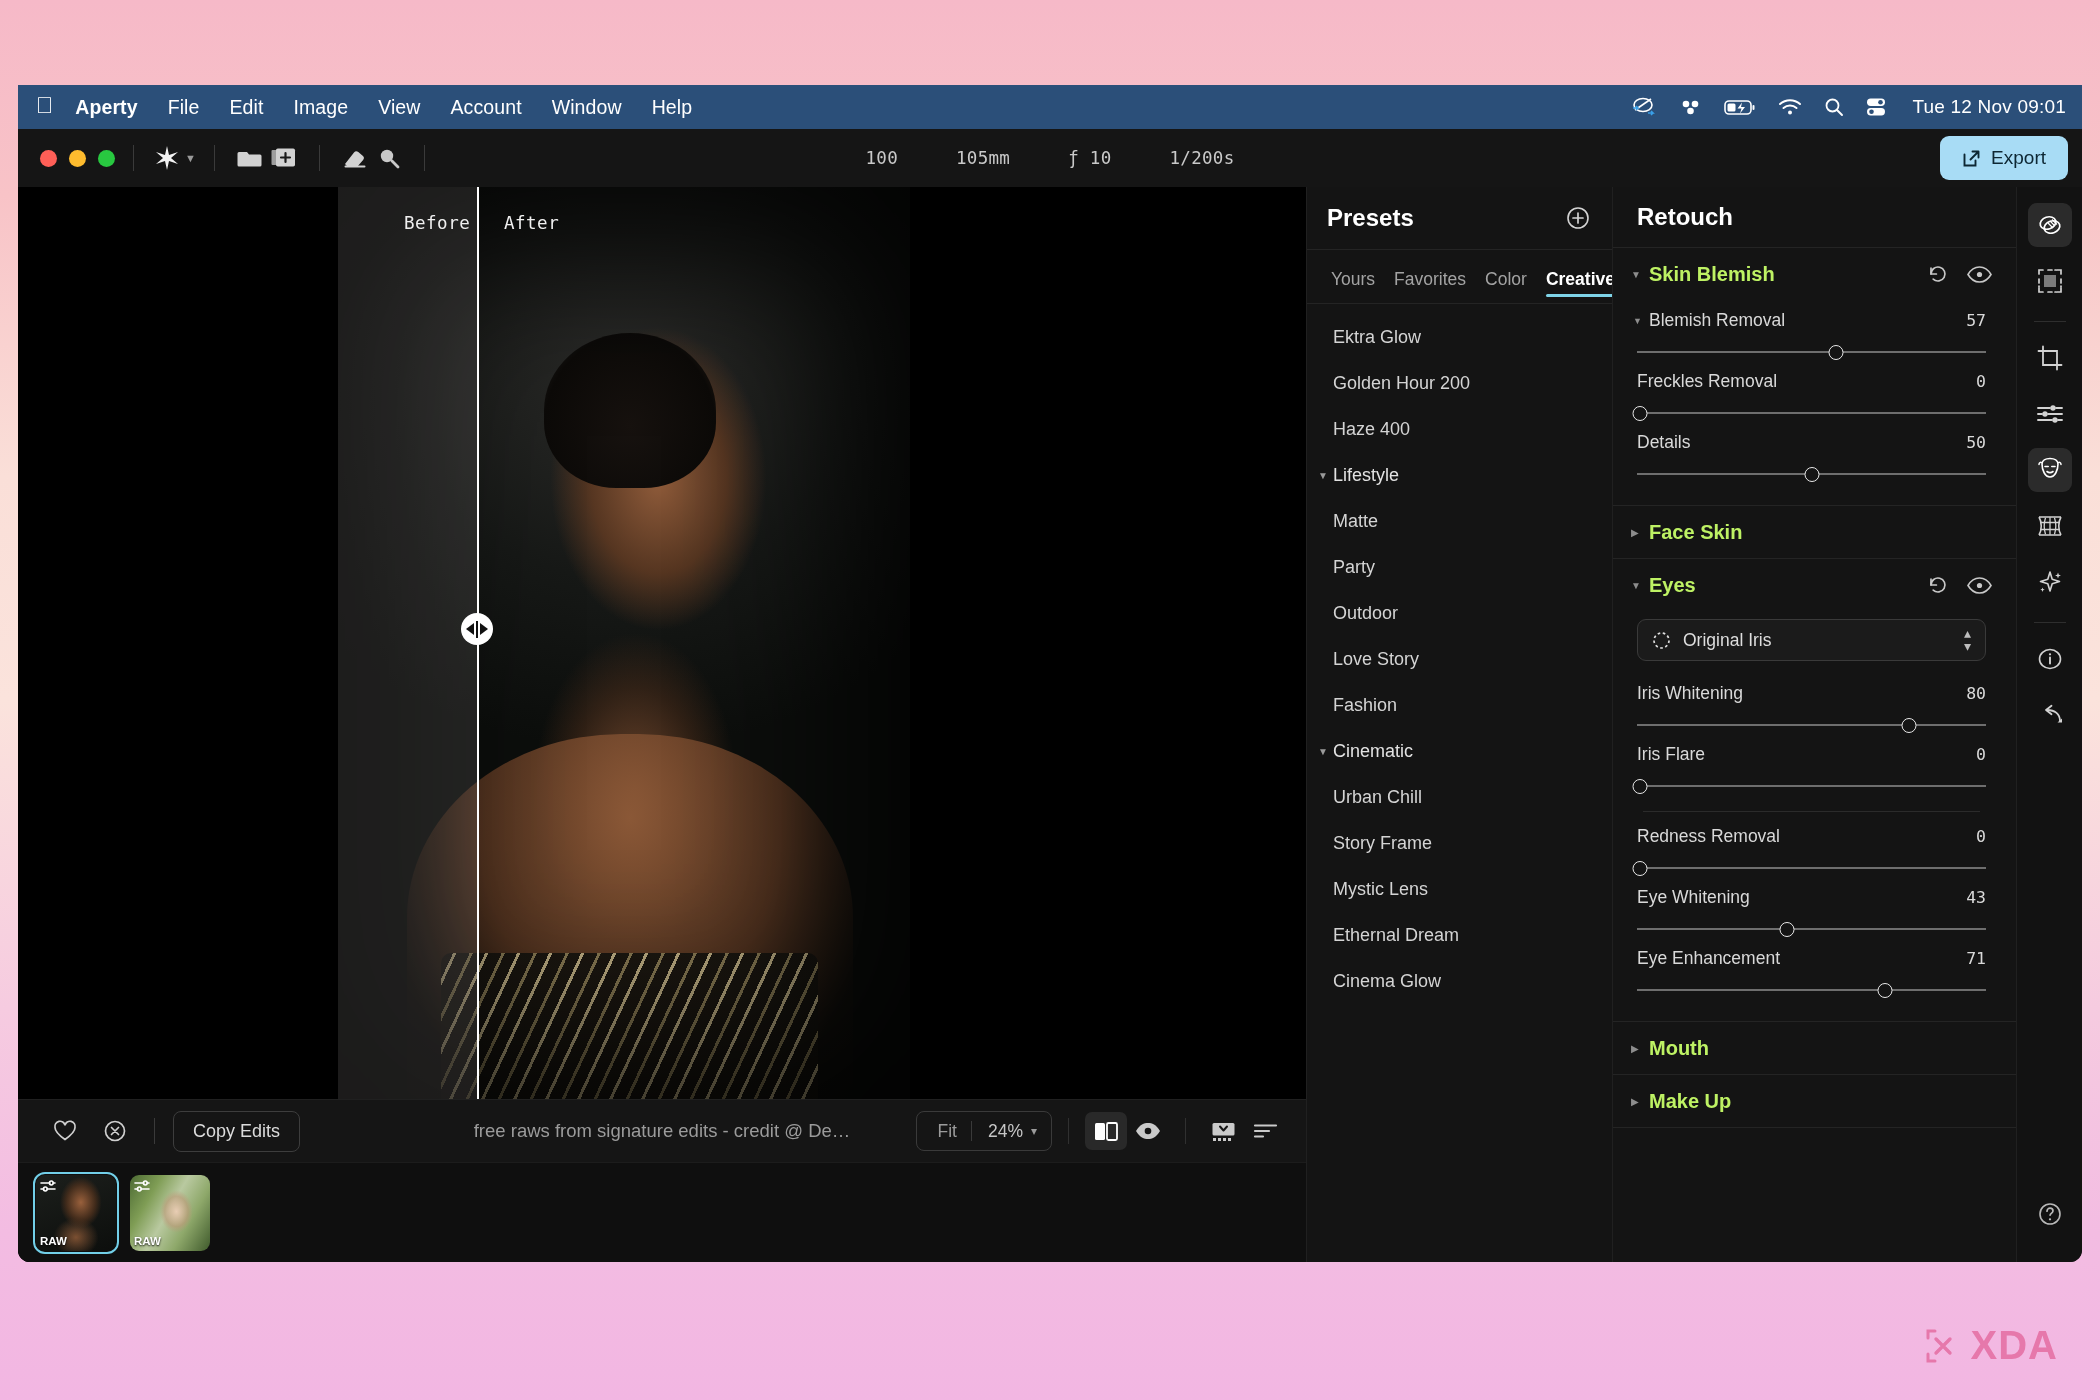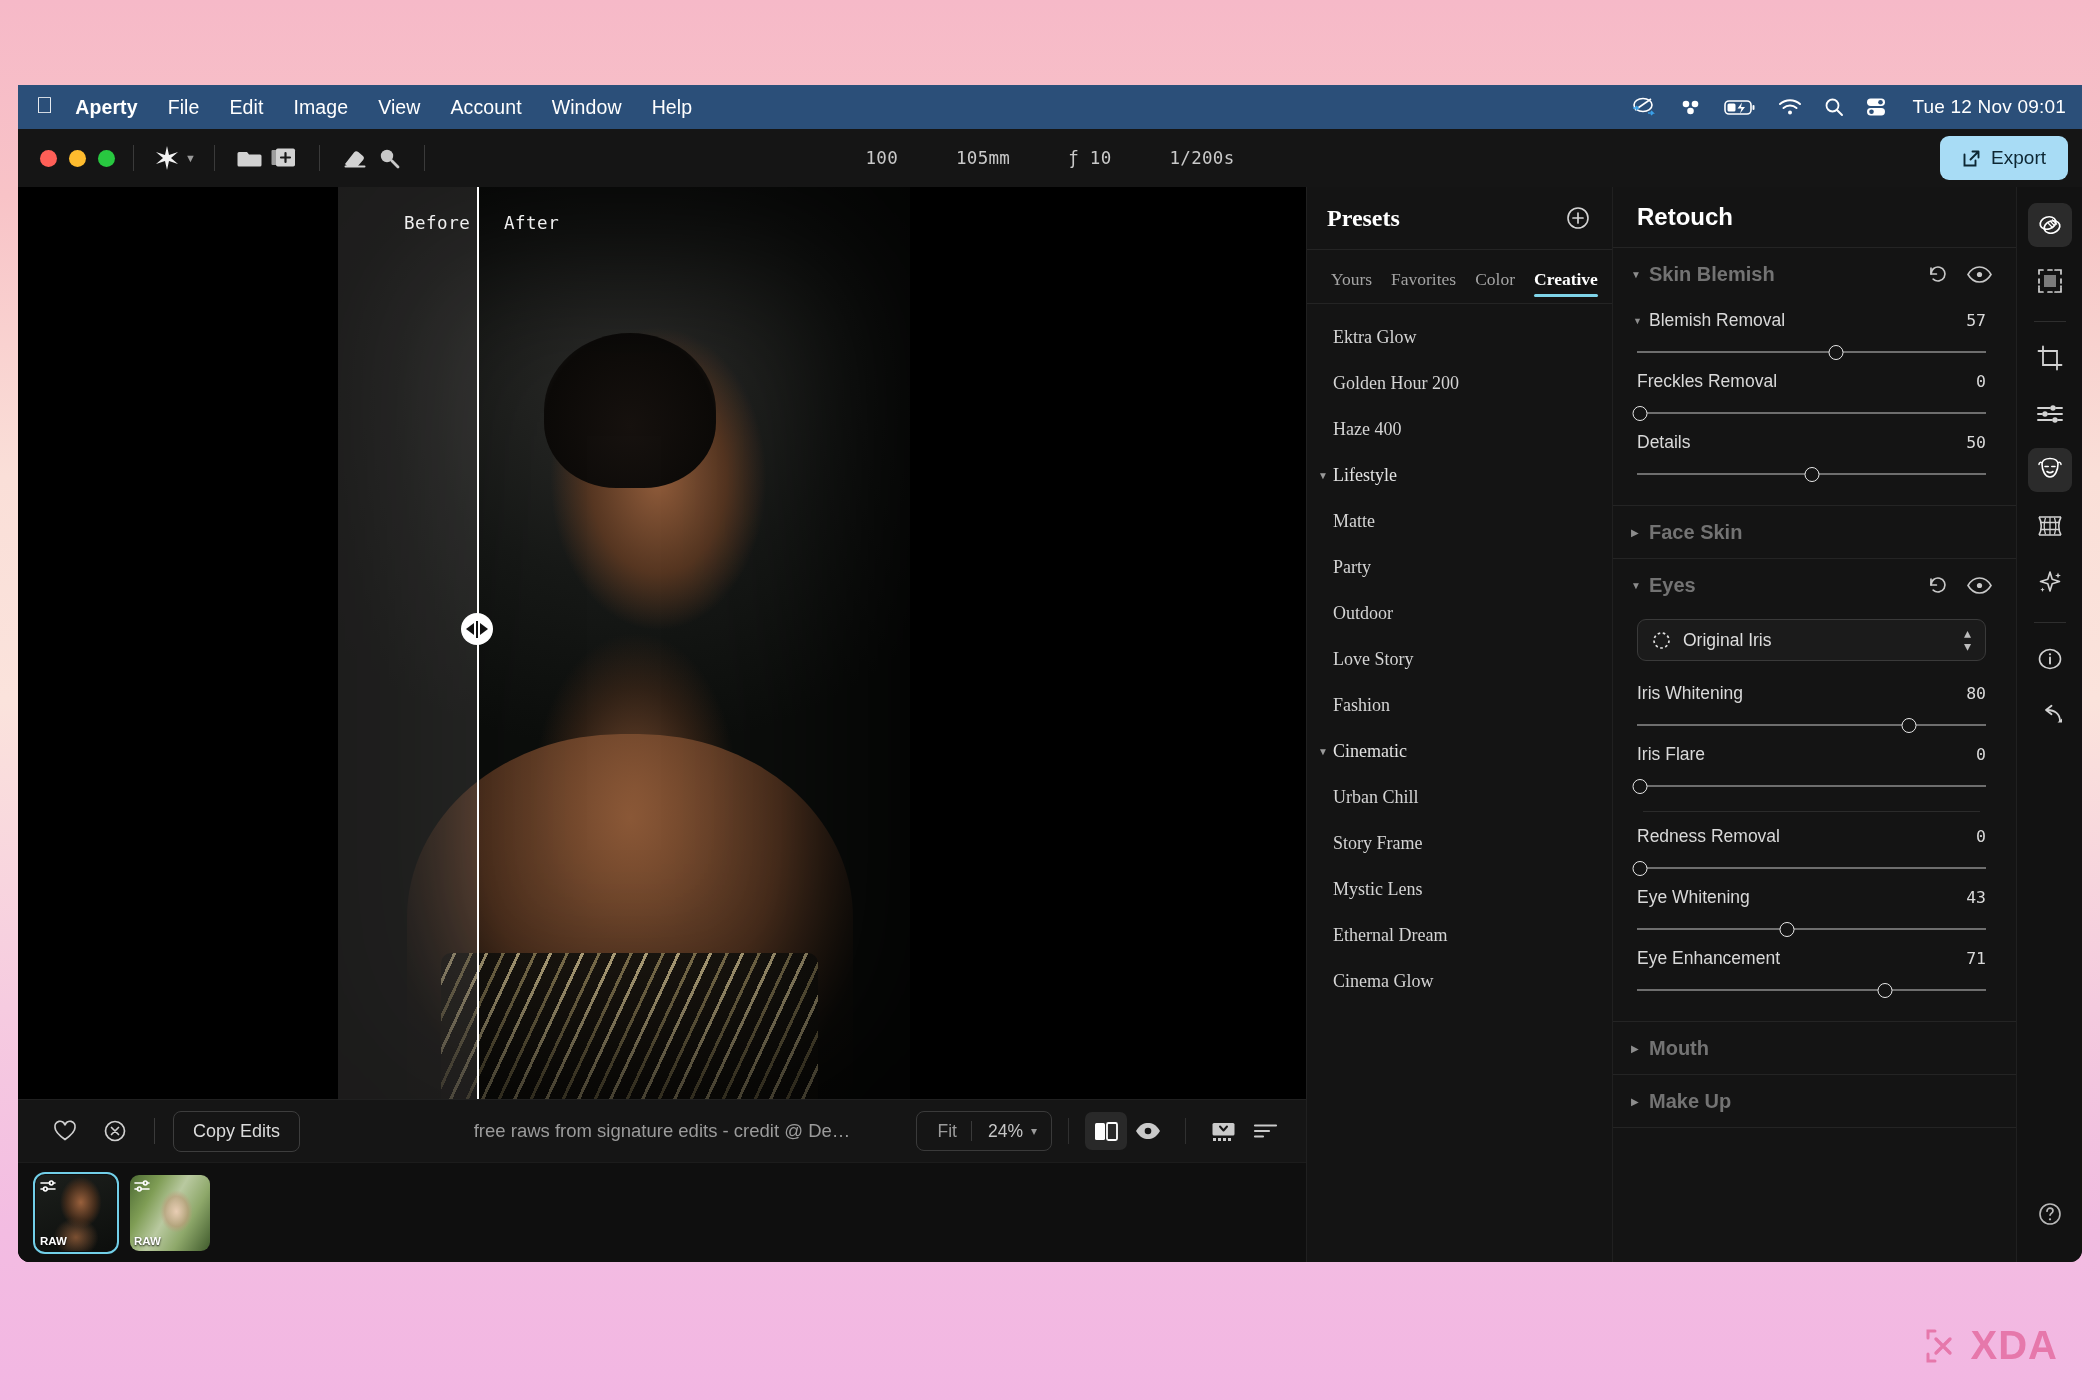--- a/index.html
+++ b/index.html
@@ -163,21 +163,21 @@
   .thumb .raw {
     position: absolute; left: 4px; bottom: 4px; font-size: 11.5px; font-weight: bold; color: #fff;
     text-shadow: 0 1px 2px rgba(0,0,0,.9);
   }
   .thumb .slidericon {
     position: absolute; left: 4px; top: 4px; width: 16px; height: 14px; color: #fff;
   }
 
   
   .presets { width: 306px; flex: 0 0 306px; background: #141414; display: flex; flex-direction: column;
-             border-left: 1px solid #202020; font-family: Liberation Serif, serif; }
+             border-left: 1px solid #202020; }
   .presets-head {
     height: 63px; flex: 0 0 63px; display: flex; align-items: center; padding: 0 20px;
     border-bottom: 1px solid #242424;
   }
   .presets-title { font-size: 24px; font-weight: bold; color: #fff; }
   .add-btn { margin-left: auto; width: 28px; height: 28px; display: flex; align-items: center; justify-content: center; color: #d3d3d3; }
   .preset-tabs {
     height: 54px; flex: 0 0 54px; display: flex; align-items: flex-end; gap: 19px;
     padding: 0 0 0 24px; border-bottom: 1px solid #242424; overflow: hidden; position: relative;
   }
@@ -194,21 +194,21 @@
 
   
   .retouch { width: 404px; flex: 0 0 404px; background: #141414; display: flex; flex-direction: column;
              border-left: 1px solid #202020; }
   .retouch-head { height: 61px; flex: 0 0 61px; display: flex; align-items: center; padding: 0 24px; border-bottom: 1px solid #242424; }
   .retouch-title { font-size: 24px; font-weight: bold; color: #fff; }
   .rt-body { flex: 1; overflow: hidden; }
   .sec { border-bottom: 1px solid #242424; padding: 0 24px 0 18px; }
   .sec-head { height: 52px; display: flex; align-items: center; cursor: pointer; }
   .sec-caret { width: 18px; font-size: 10px; color: #8d8d8d; }
-  .sec-title { font-size: 20px; font-weight: bold; color: #737373; }
+  .sec-title { font-size: 20px; font-weight: bold; color: #bef264; }
   .sec-actions { margin-left: auto; display: flex; align-items: center; gap: 18px; color: #c8c8c8; }
   .sec-body { padding: 2px 6px 20px 6px; }
   .slider-row { padding: 8px 0 4px 0; }
   .sl-head { display: flex; align-items: center; font-size: 17.5px; color: #d9d9d9; margin-bottom: 14px; }
   .sl-head .sub-caret { width: 16px; font-size: 9px; color: #8d8d8d; margin-left: -4px; }
   .sl-val { margin-left: auto; font-family: "DejaVu Sans Mono", monospace; font-size: 16.5px; color: #d9d9d9; }
   .track { position: relative; height: 14px; }
   .track .line { position: absolute; left: 0; right: 0; top: 6px; height: 1.5px; background: #6e6e6e; }
   .track .knob {
     position: absolute; top: 0; width: 15px; height: 15px; border-radius: 50%;

